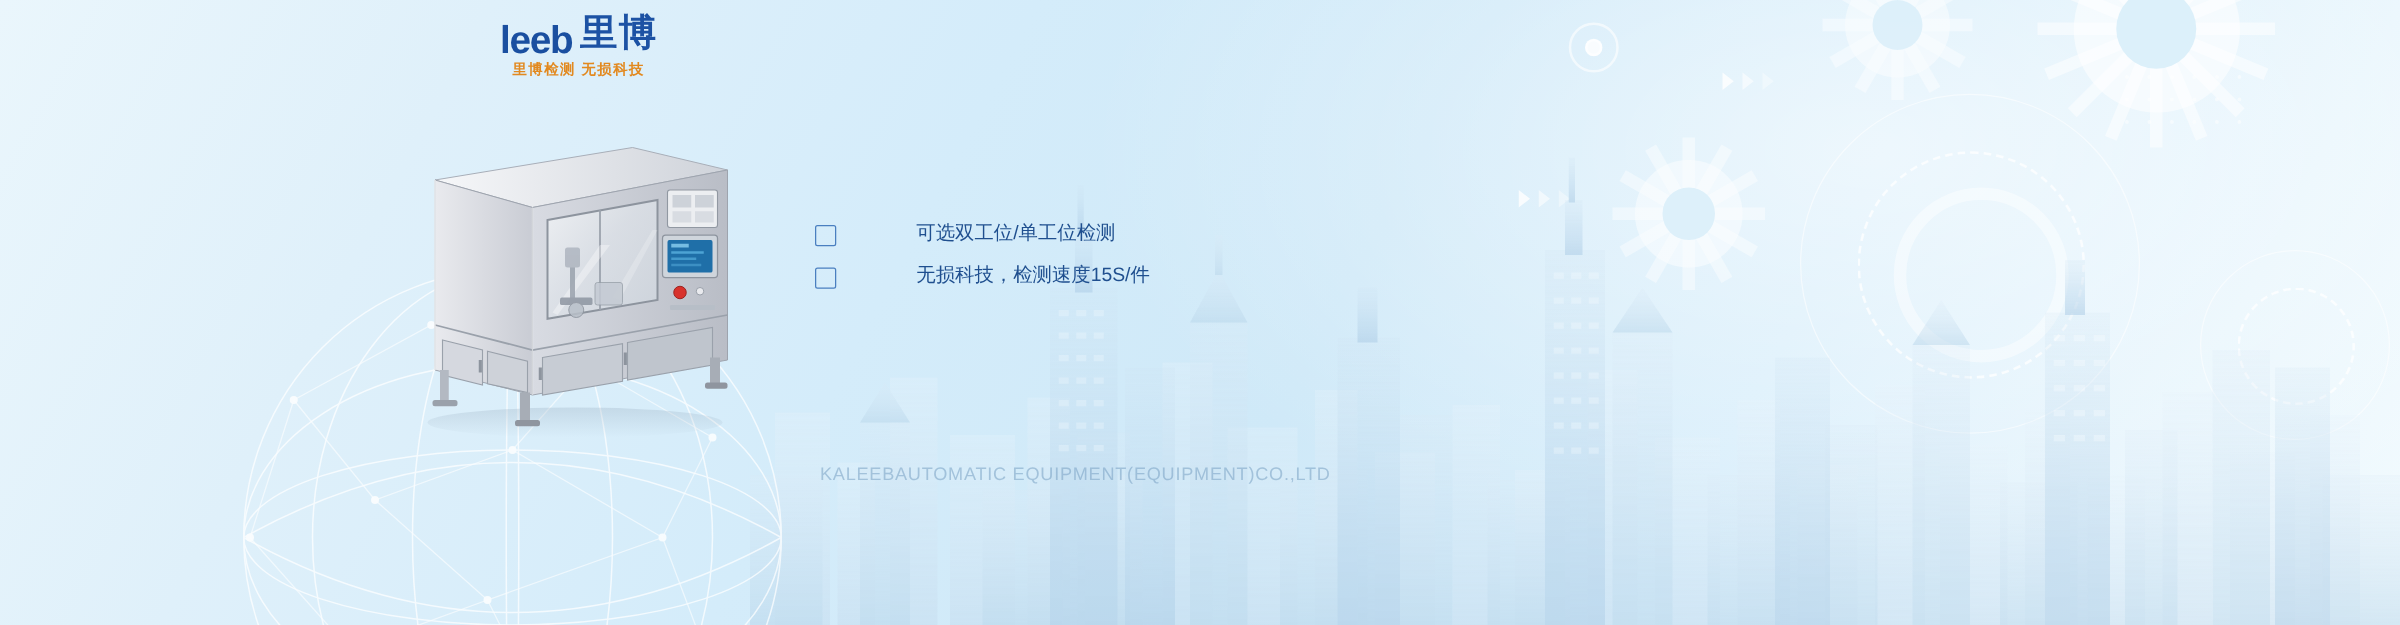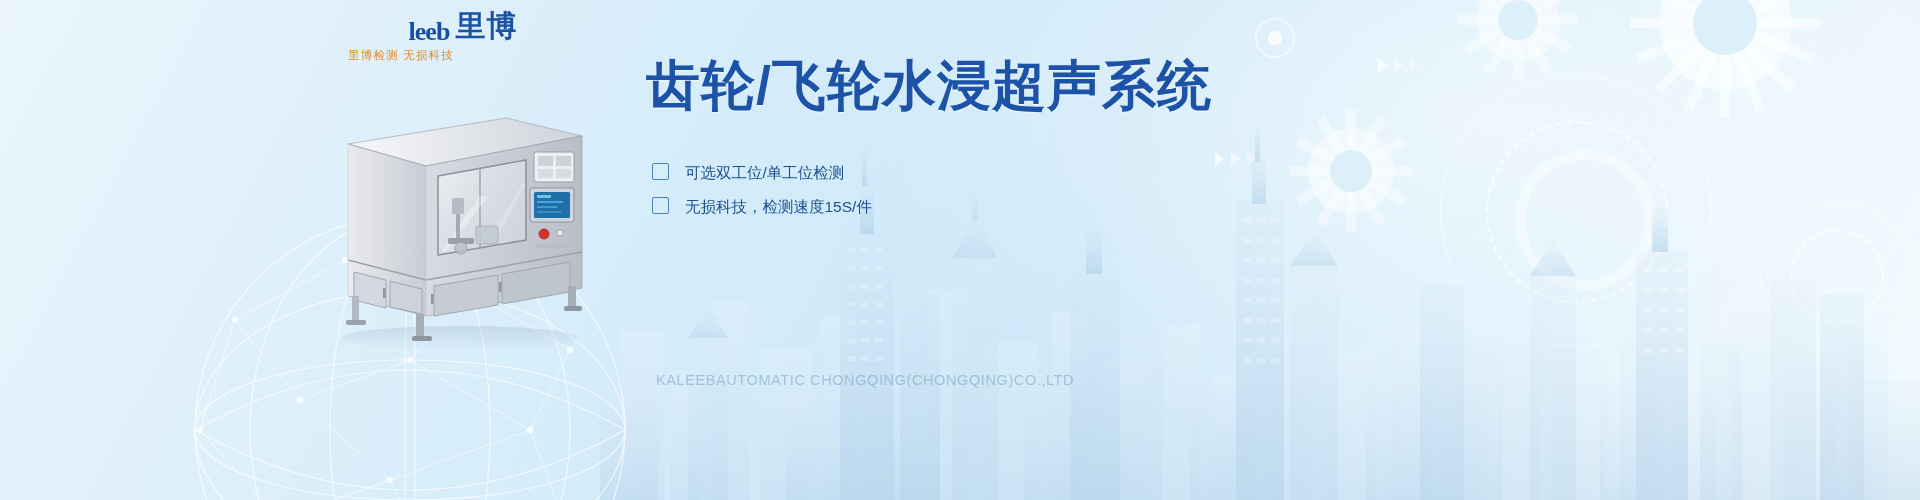--- a/index.html
+++ b/index.html
@@ -51,46 +51,46 @@
 
   
   #skyline{position:absolute;right:0;bottom:0;width:1320px;height:420px;opacity:.62;}
 
   
   #globe{position:absolute;left:140px;bottom:-120px;width:540px;height:420px;opacity:.85;}
 
   
   #logo{position:absolute;left:348px;top:6px;width:230px;height:44px;}
   #logo .mark{
-    font-size:26px;font-weight:bold;color:#1a4fa0;letter-spacing:-1px;
-    font-family:Liberation Serif, serif;line-height:30px;text-align:right;
+    font-size:31px;font-weight:bold;color:#1a4fa0;letter-spacing:-1px;
+    font-family:Liberation Sans, sans-serif;line-height:30px;text-align:right;
   }
   #logo .cn{font-size:30px;font-weight:bold;color:#1c52a4;letter-spacing:1px;}
   #logo .tag{
     margin-top:1px;font-size:11.5px;color:#e2891f;letter-spacing:1.2px;
-    font-weight:normal;white-space:nowrap;
+    text-align:center;font-weight:bold;white-space:nowrap;
   }
   #logo .row1{display:flex;align-items:flex-end;gap:6px;justify-content:center;}
 
   
   #machine{position:absolute;left:330px;top:100px;width:270px;height:250px;}
 
   
   #headline{
     position:absolute;left:646px;top:50px;
     font-size:54px;font-weight:bold;color:#1c53a8;
     letter-spacing:1px;white-space:nowrap;
     text-shadow:0 1px 0 rgba(255,255,255,.6);
   }
   #subtitle{
     position:absolute;left:648px;top:128px;
     font-size:18.5px;color:#1f4f8f;white-space:nowrap;letter-spacing:.3px;
   }
   #bullets{position:absolute;left:652px;top:163px;}
-  .bullet{display:flex;align-items:flex-start;height:34px;}
+  .bullet{display:flex;align-items:flex-end;height:34px;gap:48px;}
   .bullet .box{
     width:15px;height:15px;border:1.6px solid #4a7fc0;
     border-radius:2px;background:transparent;flex:0 0 auto;
   }
   .bullet .txt{margin-left:16px;font-size:15.5px;color:#1f4f8f;white-space:nowrap;}
 
   
   #cscan{position:absolute;left:670px;top:262px;width:160px;}
   #cscan .disc{
     position:relative;width:82px;height:82px;border-radius:50%;
@@ -476,29 +476,28 @@
     <rect x="86" y="214" width="8" height="24" fill="#a7adb6"></rect>
     <rect x="238" y="186" width="8" height="22" fill="#a7adb6"></rect>
     <rect x="16" y="220" width="20" height="5" rx="2" fill="#9aa1ab"></rect>
     <rect x="82" y="236" width="20" height="5" rx="2" fill="#8f959f"></rect>
     <rect x="234" y="206" width="18" height="5" rx="2" fill="#8f959f"></rect>
 
     <path d="M18 44 L18 196" stroke="#ffffff" stroke-width="1.2" opacity=".7"></path>
     <path d="M96 66 L96 216" stroke="#ffffff" stroke-width="1" opacity=".55"></path>
   </svg>
 
-  <div id="headline">齿轮/飞轮水浸超声系统</div>
 
   <div id="bullets">
     <div class="bullet">
       <span class="box"></span>
       <span class="txt">可选双工位/单工位检测</span>
     </div>
     <div class="bullet">
       <span class="box"></span>
       <span class="txt">无损科技，检测速度15S/件</span>
     </div>
   </div>
 
 
-  <div id="watermark">KALEEBAUTOMATIC CHONGQING(CHONGQING)CO.,LTD</div>
+  <div id="watermark">KALEEBAUTOMATIC EQUIPMENT(EQUIPMENT)CO.,LTD</div>
 
 </div>
 
 </body></html>

